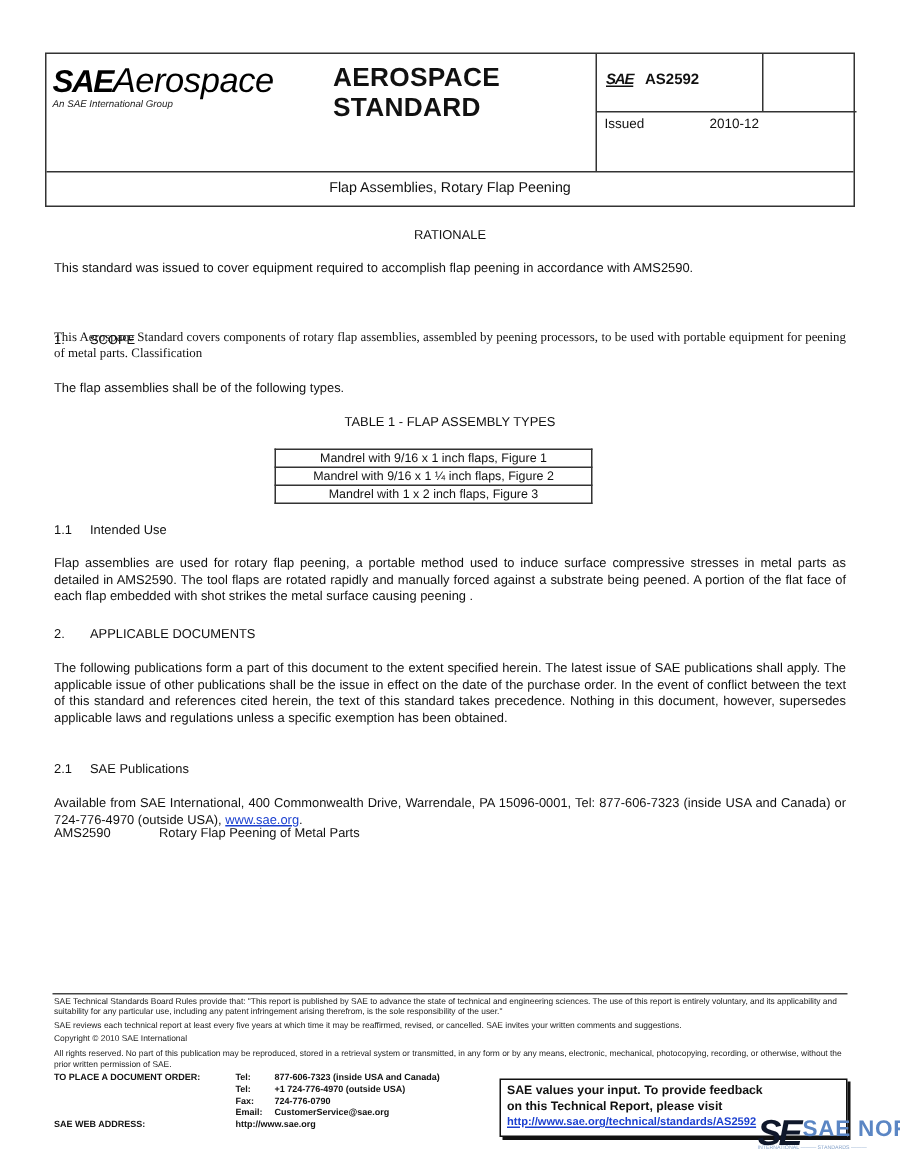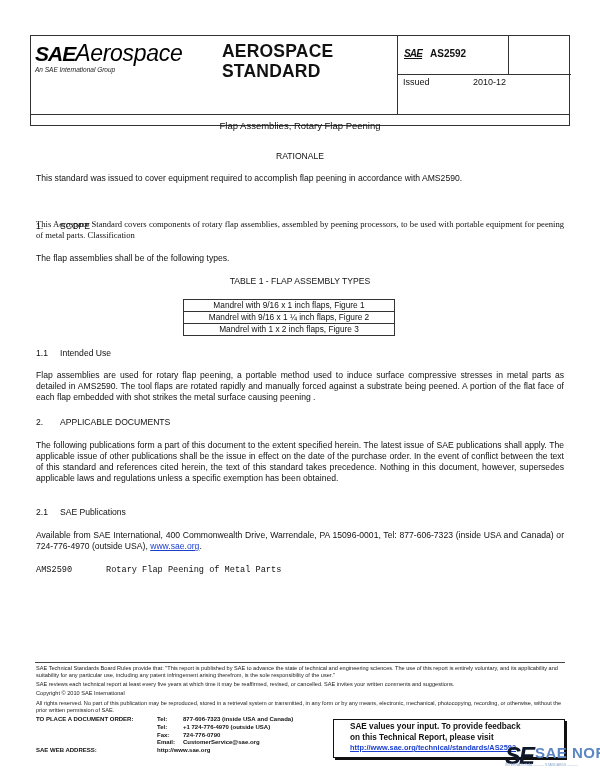--- a/index.html
+++ b/index.html
@@ -1,21 +1,21 @@
 <!DOCTYPE html>
 <html><head>
 <meta charset="utf-8">
 <style>
   html, body { margin: 0; padding: 0; background: #ffffff; }
   body { width: 600px; height: 776px; position: relative; overflow: hidden;
          font-family: "Liberation Sans", sans-serif; color: #111; }
   .abs { position: absolute; }
 
   
-  .hdr { left: 30px; top: 35px; width: 540px; height: 91px; border: 1px solid #333; box-sizing: border-box; }
+  .hdr { left: 30px; top: 35px; width: 540px; height: 103px; border: 1px solid #333; box-sizing: border-box; }
   .hdr-row { position: absolute; left: 0; top: 0; width: 100%; height: 78px; border-bottom: 1px solid #333; }
   .hdr-logo { position: absolute; left: 4px; top: 4px; }
   .logo-sae { font-family: "Liberation Sans", sans-serif; font-weight: bold; font-style: italic; font-size: 21px; letter-spacing: -1px; color: #000; }
   .logo-aero { font-family: "Liberation Sans", sans-serif; font-style: italic; font-size: 23px; color: #000; letter-spacing: -0.3px; }
   .logo-sub { position: absolute; left: 0; top: 26px; font-size: 6.5px; font-style: italic; color: #222; white-space: nowrap; }
   .hdr-title { position: absolute; left: 191px; top: 5px; font-weight: bold; font-size: 17.5px; line-height: 20px; color: #111; letter-spacing: 0.2px; }
   .hdr-right { position: absolute; left: 366px; top: 0; width: 173px; height: 78px; border-left: 1px solid #333; }
   .hdr-top { position: absolute; left: 0; top: 0; width: 100%; height: 38px; border-bottom: 1px solid #333; }
   .hdr-top-cell { position: absolute; left: 110px; top: 0; width: 63px; height: 38px; border-left: 1px solid #333; }
   .sae-mini { position: absolute; left: 6px; top: 12px; font-weight: bold; font-style: italic; font-size: 10px; letter-spacing: -0.8px; text-decoration: underline; }
@@ -32,21 +32,21 @@
 
   .tbl { position: absolute; left: 183px; top: 299px; width: 212px; border-collapse: collapse; font-size: 8.3px; }
   .tbl td { border: 1px solid #333; text-align: center; padding: 0; height: 11px; line-height: 11px; }
 
   .link { color: #1a3fd0; text-decoration: underline; }
 
   .foot-rule { left: 35px; top: 662px; width: 530px; height: 1px; background: #444; }
   .fine { font-size: 5.6px; line-height: 7px; color: #222; }
   .order { font-size: 6px; font-weight: bold; line-height: 7.8px; }
   .order-val { font-size: 6px; line-height: 7.8px; font-weight: bold; }
-  .feedback { left: 333px; top: 719px; width: 232px; height: 39px; border: 1.5px solid #111; box-shadow: 2px 2px 0 #111; box-sizing: border-box; padding: 2px 16px; font-weight: bold; font-size: 8.2px; line-height: 10.5px; background: #fff; }
+  .feedback { left: 333px; top: 719px; width: 232px; height: 39px; border: 1.5px solid #111; box-shadow: 2px 2px 0 #111; box-sizing: border-box; padding: 2px 4px; font-weight: bold; font-size: 8.2px; line-height: 10.5px; background: #fff; }
   .feedback .flink { color: #1a3fd0; text-decoration: underline; font-size: 7.4px; }
 
   .wm { left: 505px; top: 742px; }
   .wm-se { font-weight: bold; font-size: 24px; color: #0f172a; letter-spacing: -2px; font-style: italic; }
   .wm-norm { position: absolute; left: 30px; top: 2px; font-weight: bold; font-size: 15px; color: #5b86c4; white-space: nowrap; letter-spacing: 0.5px; }
   .wm-sub { position: absolute; left: 0; top: 21px; font-size: 3.5px; color: #8aa6cc; white-space: nowrap; }
 </style>
 </head>
 <body>
 
@@ -106,21 +106,21 @@
   <span class="num">2.</span><span>APPLICABLE DOCUMENTS</span>
 </div>
 <div class="abs p body-text" style="top:440px;">The following publications form a part of this document to the extent specified herein. The latest issue of SAE publications shall apply. The applicable issue of other publications shall be the issue in effect on the date of the purchase order.  In the event of conflict between the text of this standard and references cited herein, the text of this standard takes precedence. Nothing in this document, however, supersedes applicable laws and regulations unless a specific exemption has been obtained.</div>
 
 <div class="abs p heading" style="top:507px;">
   <span class="num">2.1</span><span>SAE Publications</span>
 </div>
 <div class="abs p body-text" style="top:530px;">
   <span>Available from SAE International, 400 Commonwealth Drive, Warrendale, PA 15096-0001, Tel: 877-606-7323 (inside USA and Canada) or 724-776-4970 (outside USA), </span><span class="link">www.sae.org</span><span>.</span>
 </div>
-<div class="abs p body-text" style="top:565px;font-family:Liberation Mono, monospace;">
+<div class="abs p body-text" style="top:550px;">
   <span style="display:inline-block;width:70px;">AMS2590</span><span>Rotary Flap Peening of Metal Parts</span>
 </div>
 
 <div class="abs foot-rule"></div>
 <div class="abs fine" style="left:36px; top:665px; width:528px;">SAE Technical Standards Board Rules provide that: "This report is published by SAE to advance the state of technical and engineering sciences. The use of this report is entirely voluntary, and its applicability and suitability for any particular use, including any patent infringement arising therefrom, is the sole responsibility of the user."</div>
 <div class="abs fine" style="left:36px; top:681px; width:528px;">SAE reviews each technical report at least every five years at which time it may be reaffirmed, revised, or cancelled. SAE invites your written comments and suggestions.</div>
 <div class="abs fine" style="left:36px; top:690px; width:528px;">Copyright © 2010 SAE International</div>
 <div class="abs fine" style="left:36px; top:700px; width:528px;">All rights reserved. No part of this publication may be reproduced, stored in a retrieval system or transmitted, in any form or by any means, electronic, mechanical, photocopying, recording, or otherwise, without the prior written permission of SAE.</div>
 
 <div class="abs order" style="left:36px; top:716px;">TO PLACE A DOCUMENT ORDER:</div>

